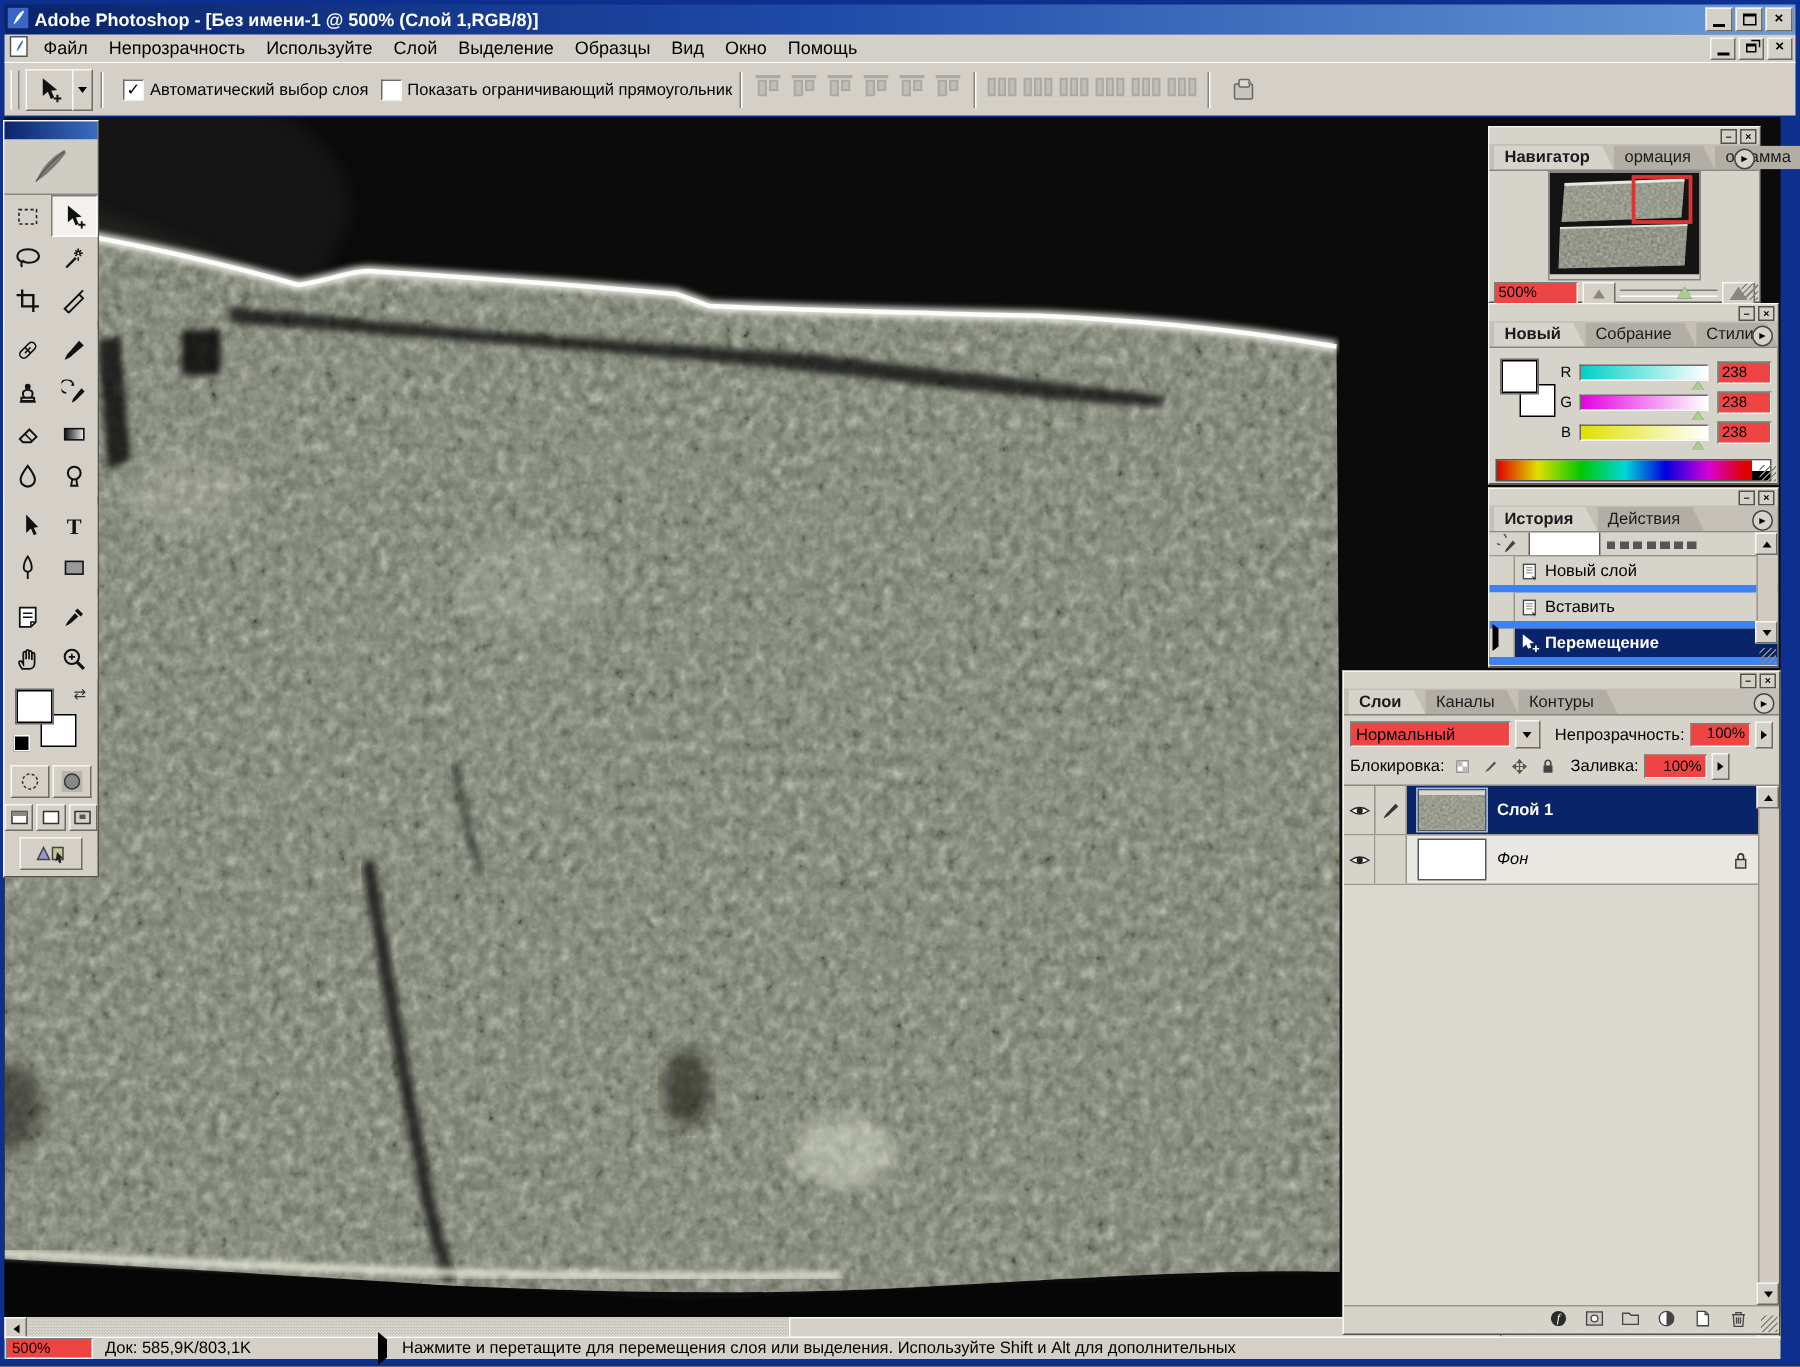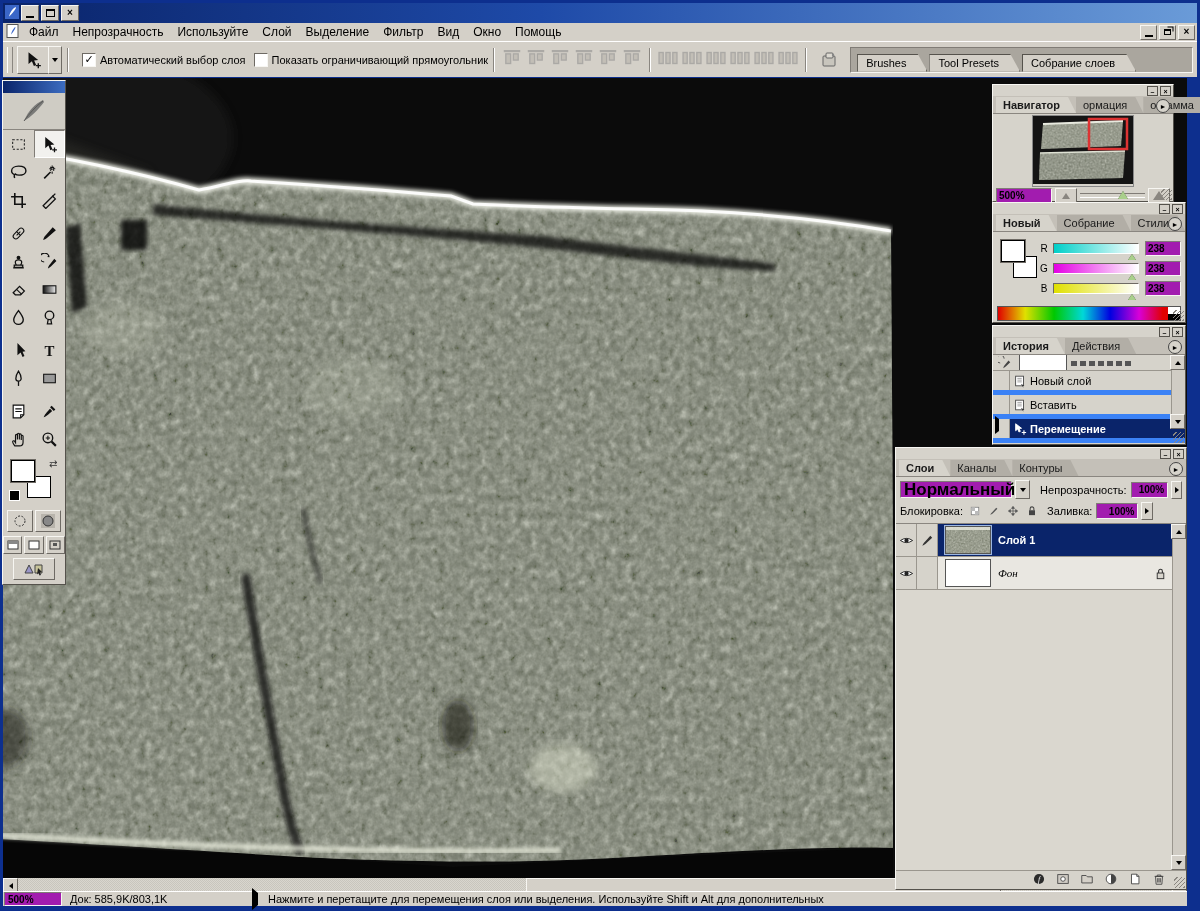--- a/index.html
+++ b/index.html
@@ -1,21 +1,21 @@
 <!DOCTYPE html>
 <html><head>
 <meta charset="utf-8">
 <style>
   html,body{margin:0;padding:0;}
   .screen{position:relative;width:1200px;height:911px;background:#0d2f8e;
     font-family:"Liberation Sans","DejaVu Sans",sans-serif;font-size:11px;color:#000;
     overflow:hidden;user-select:none;}
   
   .bev-out{border:1px solid;border-color:#f7f6f2 #6e6a64 #6e6a64 #f7f6f2;background:#d4d0c8;}
-  .field{background:#a21caf;border:1px solid;border-color:#807c76 #f7f6f2 #f7f6f2 #807c76;font-weight:bold;}
+  .field{background:#ef4444;border:1px solid;border-color:#807c76 #f7f6f2 #f7f6f2 #807c76;}
   .vsep{width:0;border-left:1px solid #8a8680;border-right:1px solid #fff;height:24px;margin:0 5px;}
   
   .titlebar{position:absolute;left:3px;top:3px;width:1194px;height:20px;
     background:linear-gradient(90deg,#0a246a,#1e4aa8 45%,#6a9bd8);
     display:flex;align-items:center;padding:0 2px;box-sizing:border-box;}
   .titlebar .title-text{color:#fff;font-weight:bold;font-size:12px;margin-left:4px;white-space:nowrap;flex:1;}
   .winbtn{width:16px;height:14px;margin-left:2px;display:inline-flex;align-items:center;justify-content:center;
     font-size:10px;font-weight:bold;line-height:1;color:#000;}
   .ic-min{display:block;width:8px;height:2px;background:#000;margin-top:7px;}
   .ic-max{display:block;width:9px;height:8px;border:1px solid #000;border-top:2px solid #000;box-sizing:border-box;}
@@ -119,36 +119,36 @@
   .hist-foot{height:16px;display:flex;align-items:center;justify-content:flex-end;gap:8px;padding-right:16px;}
   .hist-foot svg{width:13px;height:13px;}
   .vscroll{position:absolute;right:0;top:0;bottom:0;width:13px;background:#d0ccc4;border-left:1px solid #9a968e;}
   .sb-btn{position:absolute;right:0;width:13px;height:13px;display:flex;align-items:center;justify-content:center;}
   .tri-up{width:0;height:0;border-left:3px solid transparent;border-right:3px solid transparent;border-bottom:4px solid #000;}
   .tri-down{width:0;height:0;border-left:3px solid transparent;border-right:3px solid transparent;border-top:4px solid #000;}
   .tri-left{width:0;height:0;border-top:3px solid transparent;border-bottom:3px solid transparent;border-right:4px solid #000;}
   .tri-right{width:0;height:0;border-top:3px solid transparent;border-bottom:3px solid transparent;border-left:4px solid #000;}
   
   .lay-ctl{display:flex;align-items:center;padding:3px 4px;gap:4px;white-space:nowrap;}
-  .dropdown{width:104px;height:15px;display:flex;align-items:center;font-size:17px;padding:0 3px;}
+  .dropdown{width:104px;height:15px;display:flex;align-items:center;font-size:11px;padding:0 3px;}
   .dropbtn{width:15px;height:17px;display:flex;align-items:center;justify-content:center;margin-left:-1px;}
   .pctbox{width:34px;height:14px;font-size:10px;display:flex;align-items:center;justify-content:flex-end;padding:0 3px;}
   .pctbtn{width:10px;height:16px;display:flex;align-items:center;justify-content:center;margin-left:-1px;}
   .lockico{width:15px;height:14px;display:flex;align-items:center;justify-content:center;}
   .lockico svg{width:12px;height:12px;}
   .lay-list{position:relative;background:#dad7cf;border-top:1px solid #8a8680;}
   .lay-row{height:32px;display:flex;align-items:center;border-bottom:1px solid #9a968e;background:#e9e7e1;}
   .lay-row.selected{background:#0a246a;}
   .lay-cell{width:21px;height:32px;border-right:1px solid #9a968e;display:flex;align-items:center;justify-content:center;background:#d6d3cb;box-sizing:border-box;}
   .lay-cell svg{width:15px;height:15px;}
   .lay-thumb{width:44px;height:26px;margin:0 7px;border:1px solid #555;background:#fff;}
   .lay-row.selected .lay-thumb{outline:1px solid #9cb6e0;}
   .lay-name{font-size:11px;flex:1;}
   .lay-row.selected .lay-name{color:#fff;font-weight:bold;}
-  .lay-name.italic{font-style:italic;font-family:Liberation Serif, serif;}
+  .lay-name.italic{font-style:italic;}
   .lay-lock{margin-right:18px;}
   .lay-foot{height:18px;display:flex;align-items:center;justify-content:flex-end;gap:10px;padding-right:20px;border-top:1px solid #9a968e;}
   .lay-foot svg{width:14px;height:14px;}
   
   .hscroll{position:absolute;left:3px;top:878px;width:1184px;height:13px;background:#c8c5bd;z-index:2;display:flex;}
   .hs-btn{width:13px;height:13px;display:flex;align-items:center;justify-content:center;}
   .hs-track{flex:1;position:relative;background:repeating-conic-gradient(#d9d6ce 0 25%,#c8c5bd 0 50%) 0 0/2px 2px;}
   .hs-thumb{position:absolute;left:44%;width:41%;top:0;height:13px;}
   .statusbar{position:absolute;left:3px;top:891px;width:1184px;height:15px;background:#d4d0c8;z-index:3;
     display:flex;align-items:center;border-top:1px solid #fff;box-sizing:border-box;}
@@ -162,20 +162,21 @@
 
 <div class="screen">
 
   <div class="titlebar">
     <span>
       <svg width="14" height="14" viewBox="0 0 14 14">
           <rect width="14" height="14" fill="#3a66c8"></rect>
           <path d="M10.5 2 C7 4 5 7.5 4 11.5 C6.5 9.5 9 6.5 11 3 Z" fill="#fff"></path>
         </svg>
     </span>
+    <span class="title-text txt">Adobe Photoshop - [Без имени-1 @ 500% (Слой 1,RGB/8)]</span>
     <span class="winbtn bev-out">
         <span class="ic-min"></span>
       </span>
     <span class="winbtn bev-out">
         <span class="ic-max"></span>
       </span>
     <span class="winbtn bev-out">×</span>
   </div>
 
   <div class="menubar">
@@ -184,21 +185,21 @@
           <rect x="1" y="0.5" width="11" height="13" fill="#fff" stroke="#555"></rect>
           <path d="M9 3 C7 5 5.5 8 5 10.5 C6.8 8.8 8.5 6 9.5 3.5 Z" fill="#3a66c8"></path>
         </svg>
     </span>
     <nav id="menu" style="display:flex;">
         <span class="menu-item txt">Файл</span>
         <span class="menu-item txt">Непрозрачность</span>
         <span class="menu-item txt">Используйте</span>
         <span class="menu-item txt">Слой</span>
         <span class="menu-item txt">Выделение</span>
-        <span class="menu-item txt">Фильтр</span>
+        <span class="menu-item txt">Образцы</span>
         <span class="menu-item txt">Вид</span>
         <span class="menu-item txt">Окно</span>
         <span class="menu-item txt">Помощь</span>
       </nav>
     <span class="childbtns">
       <span class="winbtn bev-out">
           <span class="ic-min"></span>
         </span>
       <span class="winbtn bev-out">
           <span class="ic-restore"></span>
@@ -304,25 +305,20 @@
           </svg>
         </span></span>
     <span class="vsep"></span>
     <span class="fileico">
       <svg viewBox="0 0 18 18" width="18" height="18">
           <rect x="3" y="5" width="12" height="10" rx="1" fill="#c8c5bd" stroke="#666"></rect>
           <rect x="6" y="2" width="7" height="5" rx="1" fill="#dcd9d1" stroke="#666"></rect>
           <circle cx="13" cy="4" r="1.2" fill="#888"></circle>
         </svg>
     </span>
-    <div class="well">
-      <span class="well-tab">Brushes</span>
-      <span class="well-tab">Tool Presets</span>
-      <span class="well-tab">Собрание слоев</span>
-    </div>
   </div>
 
   <div class="canvas">
     <svg width="890" height="800" viewBox="0 0 890 800">
       <defs>
         <filter id="rockNoise" x="-5%" y="-5%" width="110%" height="110%">
           <feTurbulence type="fractalNoise" baseFrequency="0.14 0.12" numOctaves="3" seed="11" result="n"></feTurbulence>
           <feColorMatrix in="n" type="saturate" values="0"></feColorMatrix>
           <feComponentTransfer>
               <feFuncR type="linear" slope="1.7" intercept="-0.35"></feFuncR>

